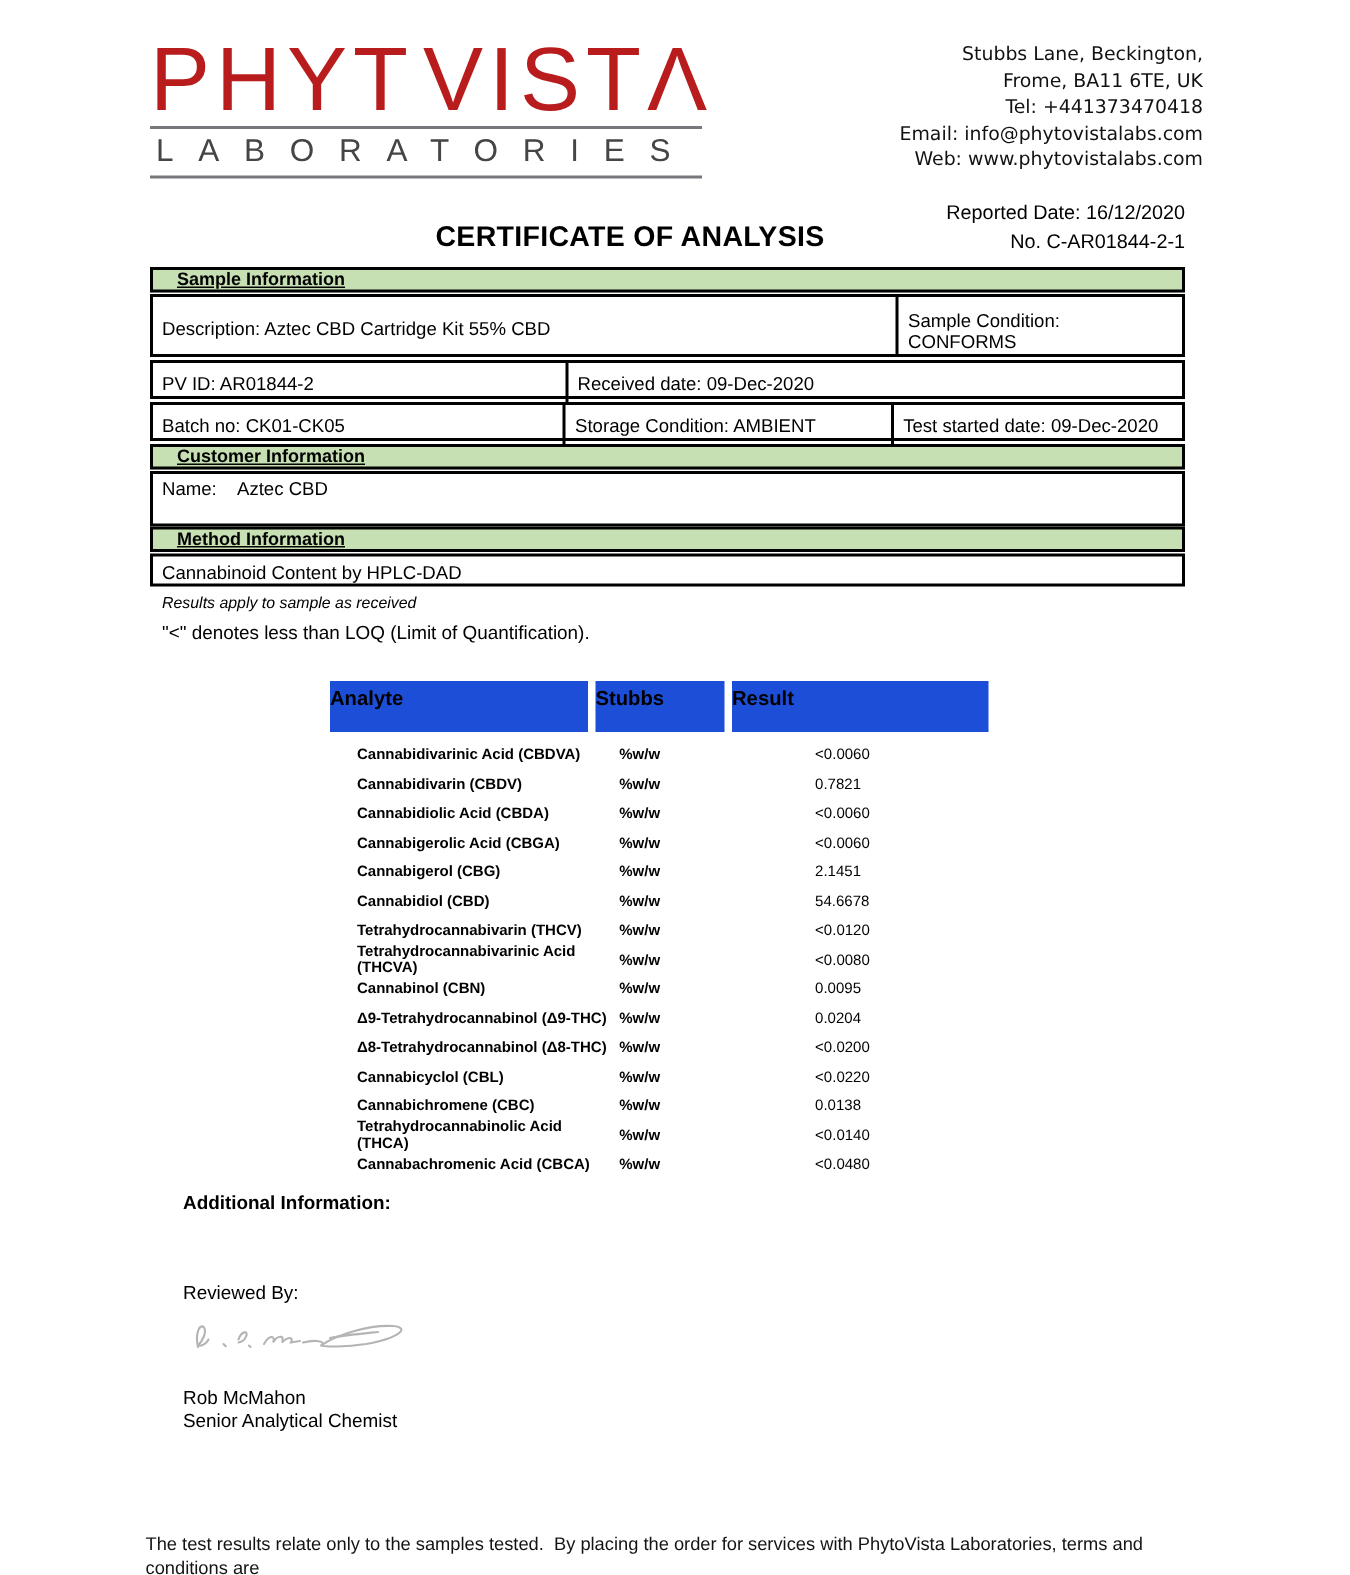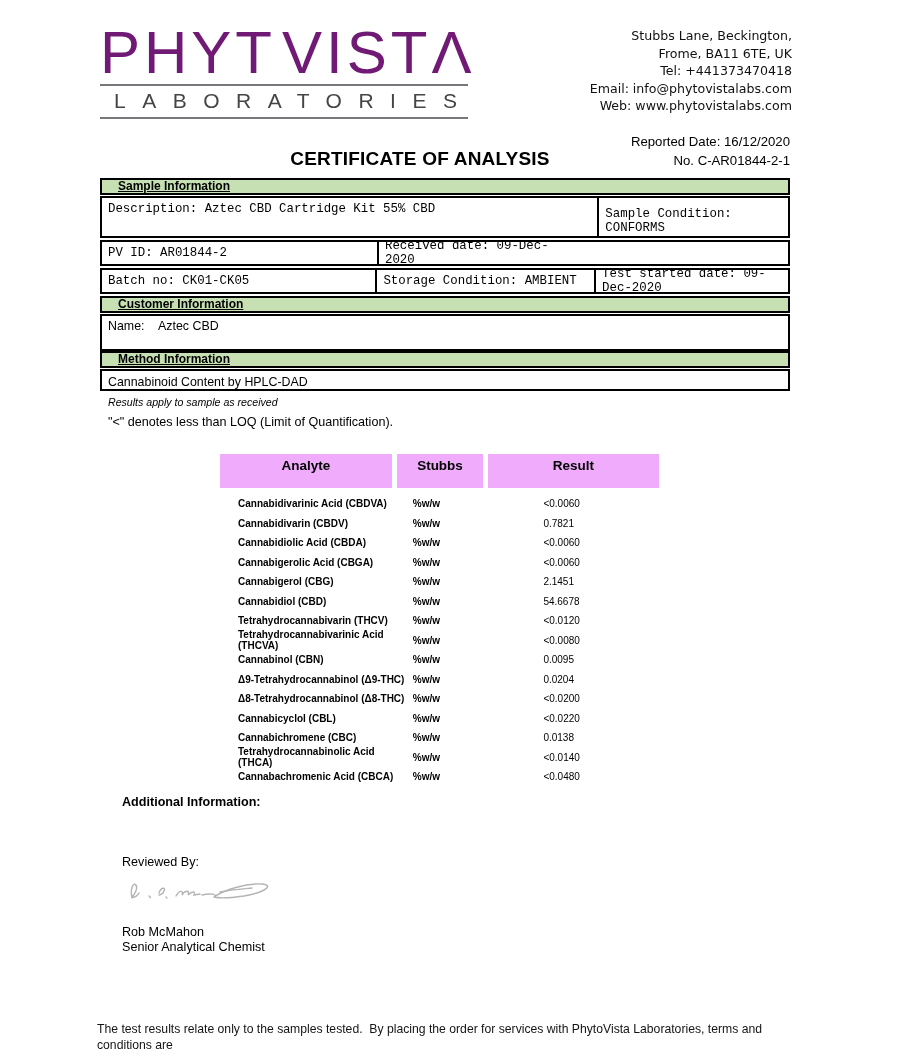--- a/index.html
+++ b/index.html
@@ -1,39 +1,39 @@
 <!DOCTYPE html>
 <html><head>
 <meta charset="utf-8">
 <style>
   html,body{margin:0;padding:0;background:#fff;}
   body{width:900px;height:1050px;position:relative;font-family:"Liberation Sans",sans-serif;color:#000;overflow:hidden;}
   .abs{position:absolute;}
 
   
   .logo{left:100px;top:22px;width:370px;}
-  .brand{display:flex;align-items:center;color:#701a75;font-size:60px;line-height:62px;letter-spacing:4px;font-weight:400;}
+  .brand{display:flex;align-items:center;color:#b91c1c;font-size:60px;line-height:62px;letter-spacing:4px;font-weight:400;}
   .brand .glyph{display:block;}
   .leafO{margin:0 3px;}
   .logo-line{height:2px;background:#77787b;width:368px;}
-  .labs{color:#454547;font-size:21px;letter-spacing:16.5px;padding-left:4px;margin:3px 0 4px 10px;white-space:nowrap;}
-
-  
-  .contact{right:108px;top:27px;text-align:right;font-family:"DejaVu Sans",sans-serif;font-size:12.6px;line-height:17.6px;color:#111;}
+  .labs{color:#454547;font-size:21px;letter-spacing:16.5px;padding-left:4px;margin:3px 0 4px 0;white-space:nowrap;}
+
+  
+  .contact{right:98px;top:27px;text-align:right;font-family:"DejaVu Sans",sans-serif;font-size:12.6px;line-height:17.6px;color:#111;}
 
   
   .report-meta{right:110px;top:133px;text-align:right;font-size:13.2px;line-height:18.5px;}
   .coa-title{left:100px;top:148px;width:640px;text-align:center;font-size:19px;font-weight:bold;letter-spacing:.2px;}
 
   
   .info{left:100px;top:178px;width:690px;font-size:12.4px;}
   .bar{box-sizing:border-box;border:2px solid #000;background:#c6e0b4;height:17px;line-height:13px;padding-left:16px;font-weight:bold;font-size:12px;}
   .bar span{text-decoration:underline;}
   .row{box-sizing:border-box;display:flex;border:2px solid #000;background:#fff;}
-  .cell{box-sizing:border-box;padding:4px 6px;font-family:Liberation Mono, monospace;}
+  .cell{box-sizing:border-box;padding:14px 6px;}
   .cell + .cell{border-left:2px solid #000;}
   .vmid{display:flex;align-items:center;}
   .desc-row{height:42px;margin-top:1px;}
   .desc-cell{width:495px;}
   .cond-cell{width:195px;padding-top:9px;margin-left:12px;}
   .r3{height:26px;margin-top:2px;}
   .c1{width:275px;}
   .c2{width:220px;}
   .c3{width:195px;}
   .cust-bar{margin-top:2px;}
@@ -45,21 +45,21 @@
   .meth-bar{margin-top:0px;}
   .meth-box{margin-top:1px;height:22px;box-sizing:border-box;border:2px solid #000;padding:4px 6px 0 6px;}
 
   
   .note1{left:108px;top:396px;font-size:10.6px;font-weight:normal;font-style:italic;}
   .note2{left:108px;top:415px;font-size:12.6px;}
 
   
   .rtable{left:220px;top:454px;width:450px;}
   .thead{display:flex;gap:5px;}
-  .th{box-sizing:border-box;background:#f0abfc;height:34px;padding-top:4px;text-align:center;font-weight:bold;font-size:13.5px;}
+  .th{box-sizing:border-box;background:#1d4ed8;height:34px;padding-top:4px;font-weight:bold;font-size:13.5px;}
   .th-an{width:172px;}
   .th-un{width:86px;}
   .th-re{width:171px;}
   .tbody{margin-top:6px;}
   .trow{display:flex;height:19.5px;align-items:center;margin-left:16px;}
   .c-an{width:177px;padding-left:2px;box-sizing:border-box;font-weight:bold;font-size:10px;}
   .c-un{width:91px;padding-left:7px;box-sizing:border-box;font-weight:bold;font-size:10px;}
   .c-re{width:182px;padding-left:50px;box-sizing:border-box;font-size:10px;}
 
   

